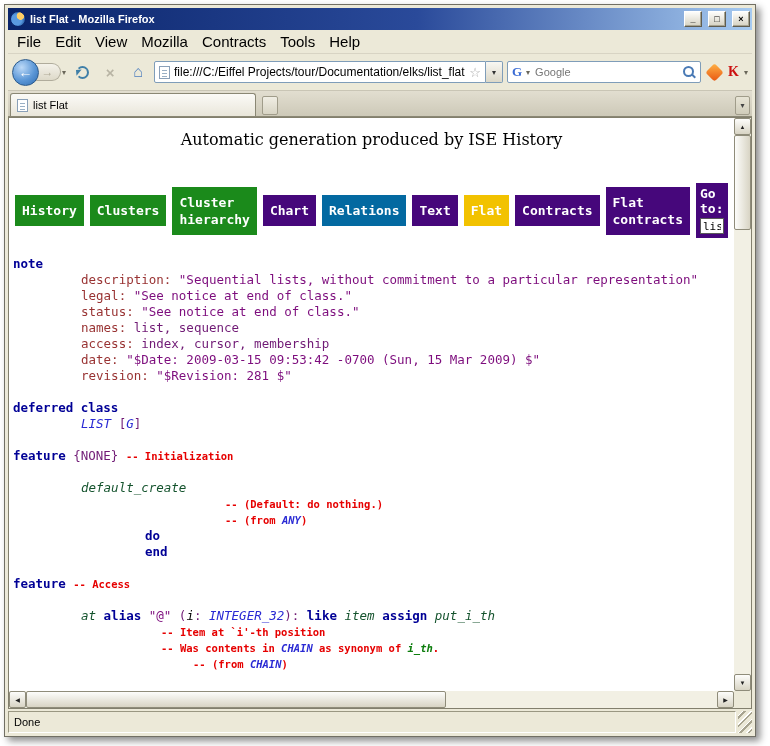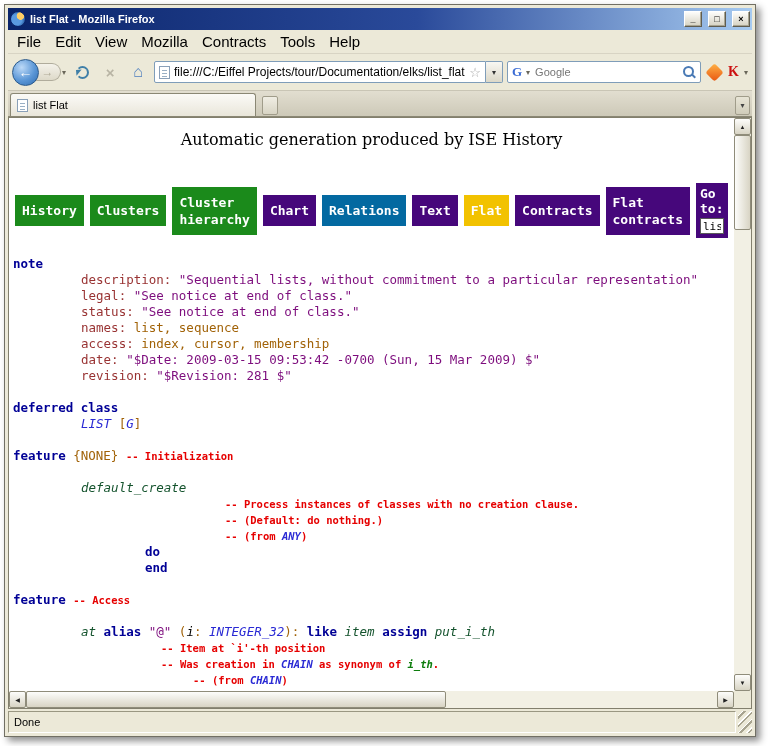--- a/index.html
+++ b/index.html
@@ -115,21 +115,21 @@
   .goto { padding:3px 4px 4px; display:flex; flex-direction:column; gap:2px; width:86px; }
   .goto-label { color:#fff; font-family:"DejaVu Sans Mono", monospace; font-weight:bold; font-size:13px; }
   .goto-input { height:16px; border:1px solid #5a5a5a; font-size:11px; font-family:"DejaVu Sans Mono", monospace;
                 padding:0 2px; width:100%; }
 
   .code { margin-top:18px; padding-left:4px; font-family:"DejaVu Sans Mono", monospace; font-size:12.5px; }
   .code-line { line-height:16px; height:16px; white-space:pre; }
   .seg-kw      { color:#000096; font-weight:bold; }
   .seg-tag     { color:#993333;margin-top:20px; }
   .seg-str     { color:#7d0d7d; }
-  .seg-plain   { color:#a16207; }
+  .seg-plain   { color:#701a75; }
   .seg-arg     { color:#000; font-style:italic; }
   .seg-cls     { color:#2a2ad4; font-style:italic; cursor:pointer; }
   .seg-feat    { color:#14532d; font-style:italic; cursor:pointer; }
   .seg-cmt     { color:#e60000; font-size:10.5px; font-weight:bold; }
   .seg-cmtcls  { color:#2a2ad4; font-size:10.5px; font-weight:bold; font-style:italic; cursor:pointer; }
   .seg-cmtfeat { color:#0d7d0d; font-size:10.5px; font-weight:bold; font-style:italic; cursor:pointer; }
 </style>
 </head>
 <body>
 
@@ -230,31 +230,30 @@
           <div class="code-line" style="padding-left: 68px;"><span class="seg-tag">access: </span><span class="seg-plain">index, cursor, membership</span></div>
           <div class="code-line" style="padding-left: 68px;"><span class="seg-tag">date: </span><span class="seg-str">"$Date: 2009-03-15 09:53:42 -0700 (Sun, 15 Mar 2009) $"</span></div>
           <div class="code-line" style="padding-left: 68px;"><span class="seg-tag">revision: </span><span class="seg-str">"$Revision: 281 $"</span></div>
           <div class="code-line" style="padding-left: 0px;">&nbsp;</div>
           <div class="code-line" style="padding-left: 0px;"><span class="seg-kw">deferred class</span></div>
           <div class="code-line" style="padding-left: 68px;"><span class="seg-cls">LIST</span><span class="seg-plain"> [</span><span class="seg-cls">G</span><span class="seg-plain">]</span></div>
           <div class="code-line" style="padding-left: 0px;">&nbsp;</div>
           <div class="code-line" style="padding-left: 0px;"><span class="seg-kw">feature</span><span class="seg-plain"> {NONE} </span><span class="seg-cmt">-- Initialization</span></div>
           <div class="code-line" style="padding-left: 0px;">&nbsp;</div>
           <div class="code-line" style="padding-left: 68px;"><span class="seg-feat">default_create</span></div>
-          <div class="code-line" style="padding-left: 212px;"><span class="seg-cmt">-- Process instances of classes with no creation clause.</span></div>
           <div class="code-line" style="padding-left: 212px;"><span class="seg-cmt">-- (Default: do nothing.)</span></div>
           <div class="code-line" style="padding-left: 212px;"><span class="seg-cmt">-- (from </span><span class="seg-cmtcls">ANY</span><span class="seg-cmt">)</span></div>
           <div class="code-line" style="padding-left: 132px;"><span class="seg-kw">do</span></div>
           <div class="code-line" style="padding-left: 132px;"><span class="seg-kw">end</span></div>
           <div class="code-line" style="padding-left: 0px;">&nbsp;</div>
           <div class="code-line" style="padding-left: 0px;"><span class="seg-kw">feature</span><span class="seg-plain"> </span><span class="seg-cmt">-- Access</span></div>
           <div class="code-line" style="padding-left: 0px;">&nbsp;</div>
           <div class="code-line" style="padding-left: 68px;"><span class="seg-feat">at</span><span class="seg-plain"> </span><span class="seg-kw">alias</span><span class="seg-plain"> </span><span class="seg-str">"@"</span><span class="seg-plain"> (</span><span class="seg-arg">i</span><span class="seg-plain">: </span><span class="seg-cls">INTEGER_32</span><span class="seg-plain">): </span><span class="seg-kw">like</span><span class="seg-plain"> </span><span class="seg-feat">item</span><span class="seg-plain"> </span><span class="seg-kw">assign</span><span class="seg-plain"> </span><span class="seg-feat">put_i_th</span></div>
           <div class="code-line" style="padding-left: 148px;"><span class="seg-cmt">-- Item at `i'-th position</span></div>
-          <div class="code-line" style="padding-left: 148px;"><span class="seg-cmt">-- Was creation in </span><span class="seg-cmtcls">CHAIN</span><span class="seg-cmt"> as synonym of </span><span class="seg-cmtfeat">i_th</span><span class="seg-cmt">.</span></div>
+          <div class="code-line" style="padding-left: 148px;"><span class="seg-cmt">-- Was contents in </span><span class="seg-cmtcls">CHAIN</span><span class="seg-cmt"> as synonym of </span><span class="seg-cmtfeat">i_th</span><span class="seg-cmt">.</span></div>
           <div class="code-line" style="padding-left: 180px;"><span class="seg-cmt">-- (from </span><span class="seg-cmtcls">CHAIN</span><span class="seg-cmt">)</span></div>
         </div>
     </div>
 
     <div class="vscroll">
       <span class="scroll-btn v-up">▲</span>
       <span class="v-thumb"></span>
       <span class="scroll-btn v-down">▼</span>
     </div>
     <div class="hscroll">

